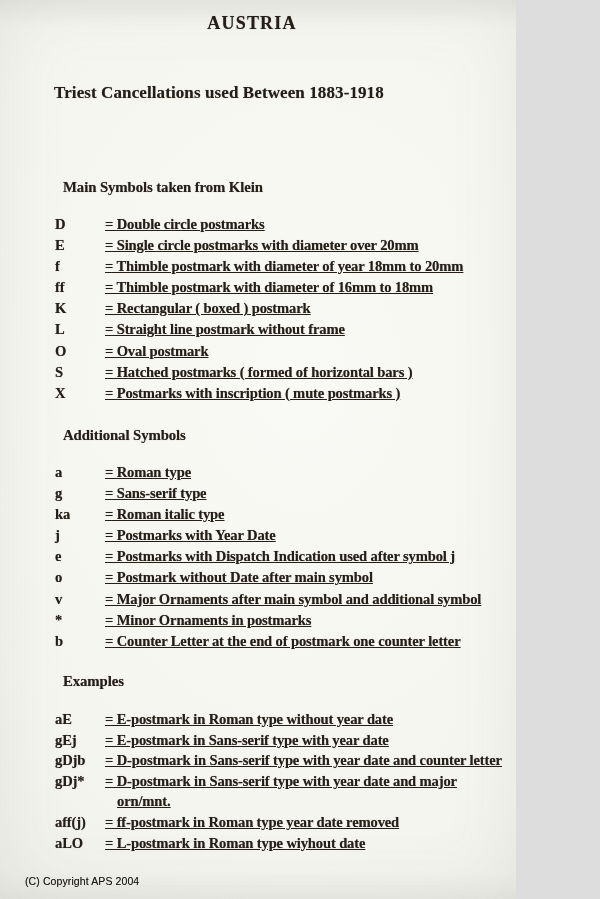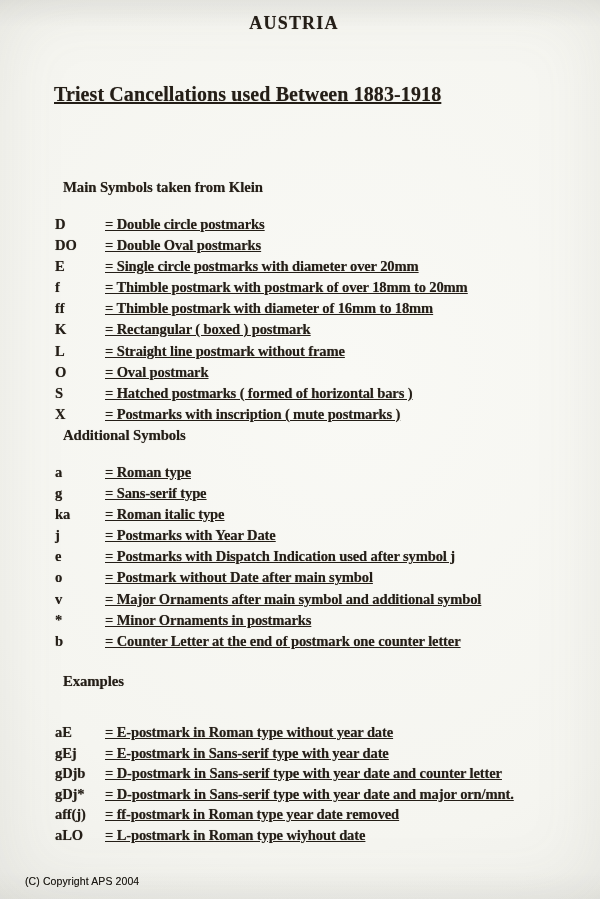--- a/index.html
+++ b/index.html
@@ -2,21 +2,21 @@
 <html><head>
 <meta charset="utf-8">
 <style>
   html, body {
     margin: 0;
     padding: 0;
     background: #dddddd;
   }
   .page {
     position: relative;
-    width: 600px;
+    width: 516px;
     height: 899px;
     overflow: hidden;
     font-family: "Liberation Serif", serif;
     font-weight: bold;
     color: #241e17;
     text-shadow: 0 0 0.7px rgba(45, 38, 30, 0.55);
     background:
       linear-gradient(180deg, rgba(130,130,125,0.10) 0%, rgba(130,130,125,0) 3%),
       linear-gradient(0deg, rgba(130,130,125,0.07) 0%, rgba(130,130,125,0) 3%),
       radial-gradient(125% 95% at 58% 42%, #f9f9f5 0%, #f5f5f0 55%, #ecece7 88%, #e4e4df 100%);
@@ -29,24 +29,23 @@
     right: 12px;
     text-align: center;
     font-size: 18px;
     letter-spacing: 1.2px;
   }
   .title {
     position: absolute;
     top: 83px;
     left: 54px;
     margin: 0;
-    font-size: 20px;
+    font-size: 17px;
     letter-spacing: 0.1px;
     white-space: nowrap;
-    text-decoration: underline;
   }
   .sec {
     position: absolute;
     left: 55px;
     right: 6px;
   }
   .sec-heading {
     margin: 8px;
     font-size: 14.8px;
     line-height: 21px;
@@ -63,21 +62,21 @@
   .def {
     flex: 1;
     padding-left: 12px;
     text-indent: -12px;
     white-space: pre-line;
     text-decoration: underline;
   }
   .sec-main   { top: 169px; }
   .sec-add    { top: 417px; }
   .sec-ex     { top: 663px; --lh: 20.6px; }
-  .sec-ex .rows { margin-top: 30px; }
+  .sec-ex .rows { margin-top: 17px; }
   .footer {
     position: absolute;
     left: 25px;
     top: 875px;
     font-family: "Liberation Sans", sans-serif;
     font-weight: normal;
     font-size: 10.5px;
     letter-spacing: 0.1px;
     color: #1a1712;
     text-shadow: 0 0 0.5px rgba(40, 35, 28, 0.5);
@@ -93,30 +92,26 @@
   <h1 class="title">Triest Cancellations used Between 1883-1918</h1>
 
   <section class="sec sec-main">
     <h2 class="sec-heading">Main Symbols taken from Klein</h2>
     <div class="rows">
         <div class="row">
           <span class="sym">D</span>
           <span class="def">= Double circle postmarks</span>
         </div>
         <div class="row">
-          <span class="sym">DO</span>
-          <span class="def">= Double Oval postmarks</span>
-        </div>
-        <div class="row">
           <span class="sym">E</span>
           <span class="def">= Single circle postmarks with diameter over 20mm</span>
         </div>
         <div class="row">
           <span class="sym">f</span>
-          <span class="def">= Thimble postmark with postmark of over 18mm to 20mm</span>
+          <span class="def">= Thimble postmark with diameter of year 18mm to 20mm</span>
         </div>
         <div class="row">
           <span class="sym">ff</span>
           <span class="def">= Thimble postmark with diameter of 16mm to 18mm</span>
         </div>
         <div class="row">
           <span class="sym">K</span>
           <span class="def">= Rectangular ( boxed ) postmark</span>
         </div>
         <div class="row">

